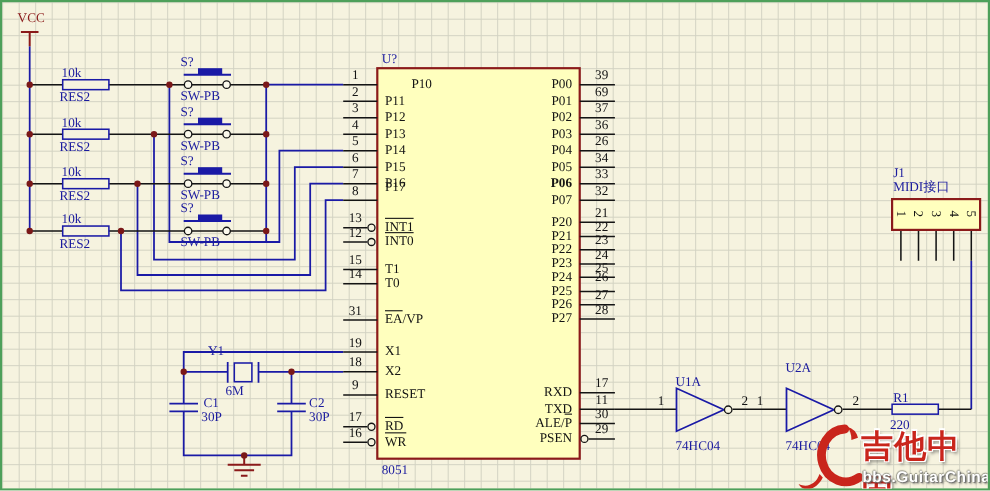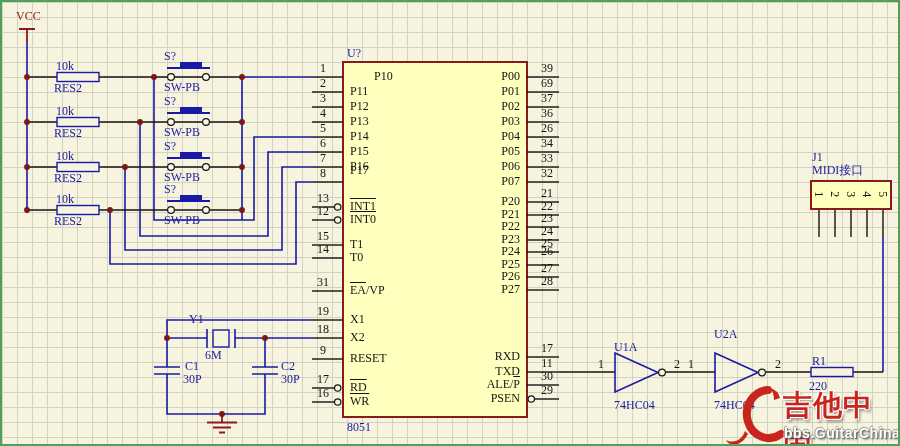--- a/index.html
+++ b/index.html
@@ -223,21 +223,21 @@
     <div class="lbl pin rname" style="left: 430px; top: 83px; width: 88px;">P01</div>
     <div class="lbl pin num" style="left: 530px; top: 90px; width: 30px;">37</div>
     <div class="lbl pin rname" style="left: 430px; top: 98px; width: 88px;">P02</div>
     <div class="lbl pin num" style="left: 530px; top: 105px; width: 30px;">36</div>
     <div class="lbl pin rname" style="left: 430px; top: 113px; width: 88px;">P03</div>
     <div class="lbl pin num" style="left: 530px; top: 120px; width: 30px;">26</div>
     <div class="lbl pin rname" style="left: 430px; top: 128px; width: 88px;">P04</div>
     <div class="lbl pin num" style="left: 530px; top: 135px; width: 30px;">34</div>
     <div class="lbl pin rname" style="left: 430px; top: 143px; width: 88px;">P05</div>
     <div class="lbl pin num" style="left: 530px; top: 150px; width: 30px;">33</div>
-    <div class="lbl pin rname" style="left: 430px; top: 158px; width: 88px;">P06</div>
+    <div class="lbl pin rname" style="left: 430px; top: 158px; width: 88px; font-weight: bold;">P06</div>
     <div class="lbl pin num" style="left: 530px; top: 165px; width: 30px;">32</div>
     <div class="lbl pin rname" style="left: 430px; top: 173px; width: 88px;">P07</div>
     <div class="lbl pin num" style="left: 530px; top: 185px; width: 30px;">21</div>
     <div class="lbl pin rname" style="left: 430px; top: 193px; width: 88px;">P20</div>
     <div class="lbl pin num" style="left: 530px; top: 198px; width: 30px;">22</div>
     <div class="lbl pin rname" style="left: 430px; top: 206px; width: 88px;">P21</div>
     <div class="lbl pin num" style="left: 530px; top: 210px; width: 30px;">23</div>
     <div class="lbl pin rname" style="left: 430px; top: 218px; width: 88px;">P22</div>
     <div class="lbl pin num" style="left: 530px; top: 223px; width: 30px;">24</div>
     <div class="lbl pin rname" style="left: 430px; top: 231px; width: 88px;">P23</div>

